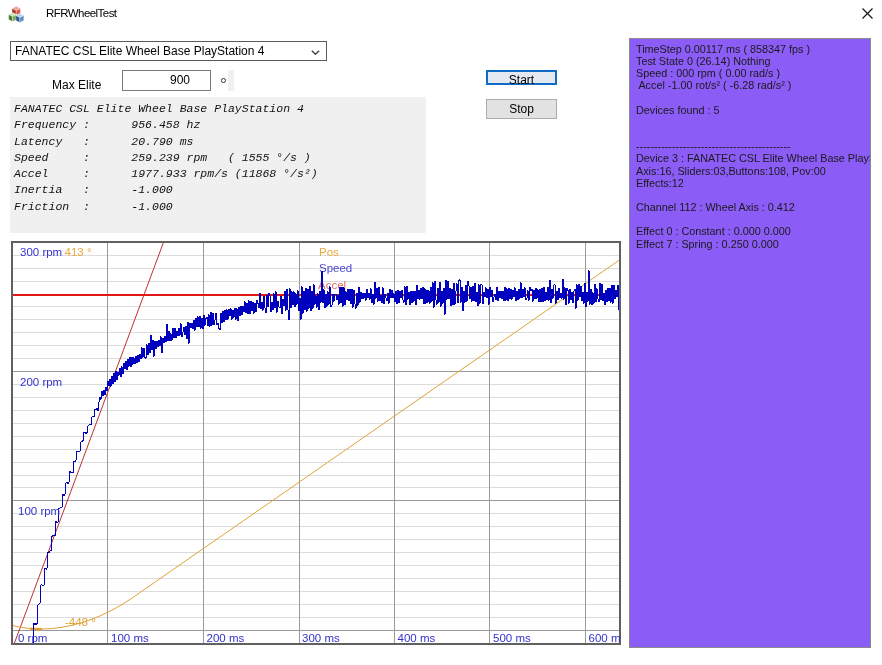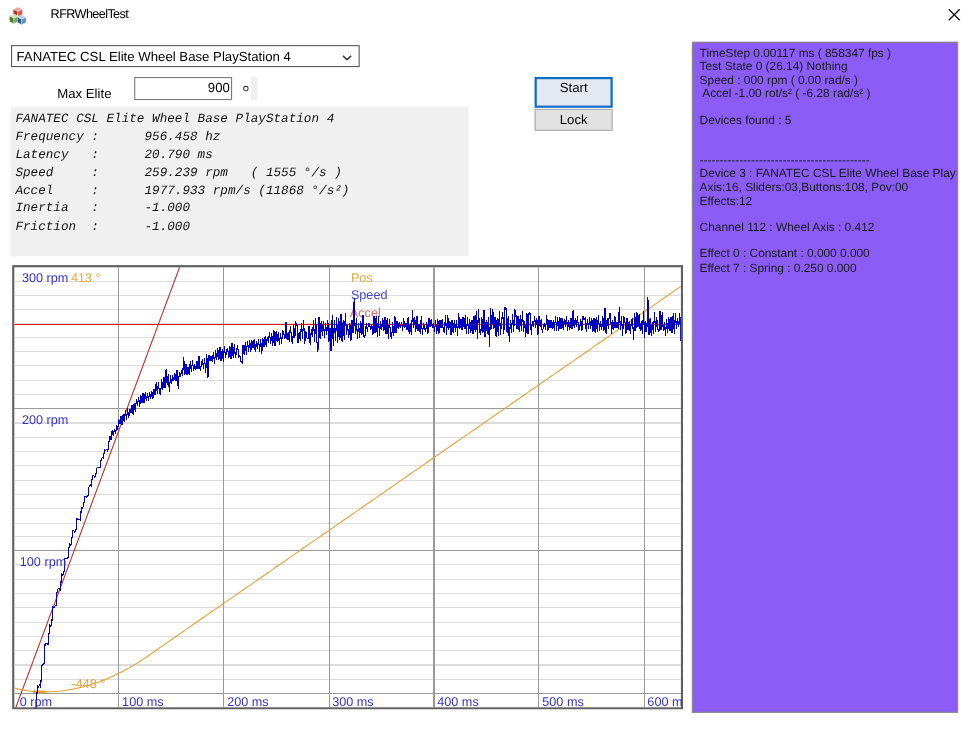--- a/index.html
+++ b/index.html
@@ -30,27 +30,27 @@
 <div class="abs" style="left:10px;top:41px;width:317px;height:20px;border:1px solid #5a5a5a;background:#fff">
   <div class="abs" style="left:4px;top:2px;font-size:12px;color:#000">FANATEC CSL Elite Wheel Base PlayStation 4</div>
   <svg class="abs" style="right:6px;top:8px" width="9" height="5" viewBox="0 0 9 5">
     <polyline points="0.8,0.8 4.5,4.2 8.2,0.8" fill="none" stroke="#3c3c3c" stroke-width="1.4"></polyline>
   </svg>
 </div>
 
 <div class="abs" style="left:52px;top:78px;font-size:12px;color:#000">Max Elite</div>
 <div class="abs" style="left:228px;top:70px;width:6px;height:21px;background:#f0f0f0"></div>
 <div class="abs" style="left:122px;top:70px;width:89px;height:21px;border:1px solid #7a7a7a;background:#fff;
-     font-size:12px;line-height:19px;text-align:right;padding-right:1px;color:#000">900</div>
+     font-size:12px;line-height:19px;text-align:right;padding-right:20px;color:#000">900</div>
 <div class="abs" style="left:221px;top:78px;width:4.5px;height:4.5px;border:1.2px solid #3a3a3a;border-radius:50%"></div>
 
-<div class="abs" style="left:486px;top:70px;width:71px;height:28px;border:2px solid #0f6cc4;background:#e4e9f1;
+<div class="abs" style="left:486px;top:70px;width:71px;height:15px;border:2px solid #0f6cc4;background:#e4e9f1;
      font-size:12px;line-height:16px;text-align:center;color:#000">Start</div>
 <div class="abs" style="left:486px;top:99px;width:71px;height:20px;border:1px solid #acacac;background:#e2e2e2;
-     font-size:12px;line-height:18px;text-align:center;color:#000">Lock</div>
+     font-size:12px;line-height:18px;text-align:center;color:#000">Stop</div>
 
 <div class="abs" style="left:10px;top:97px;width:416px;height:136px;background:#f0f0f0">
 <pre style="position:absolute;left:4px;top:4px;font-family:'Liberation Mono',monospace;font-style:italic;
      font-size:11.5px;line-height:16.3px;color:#111">FANATEC CSL Elite Wheel Base PlayStation 4
 Frequency :      956.458 hz
 Latency   :      20.790 ms
 Speed     :      259.239 rpm   ( 1555 °/s )
 Accel     :      1977.933 rpm/s (11868 °/s²)
 Inertia   :      -1.000
 Friction  :      -1.000</pre>

